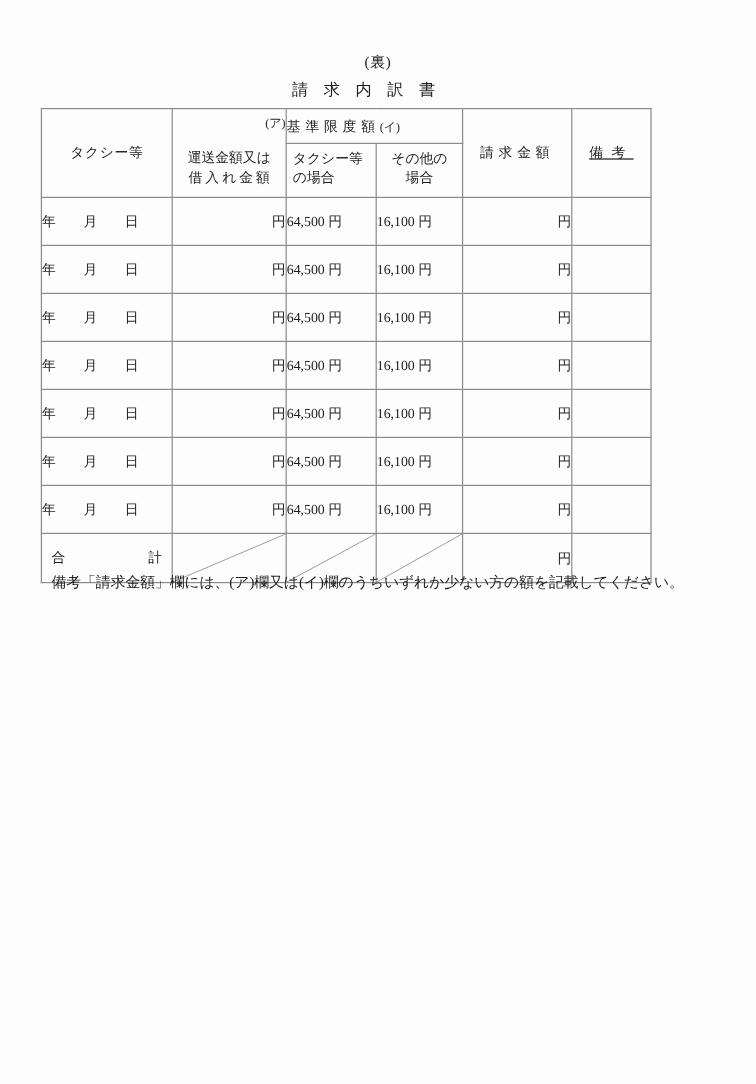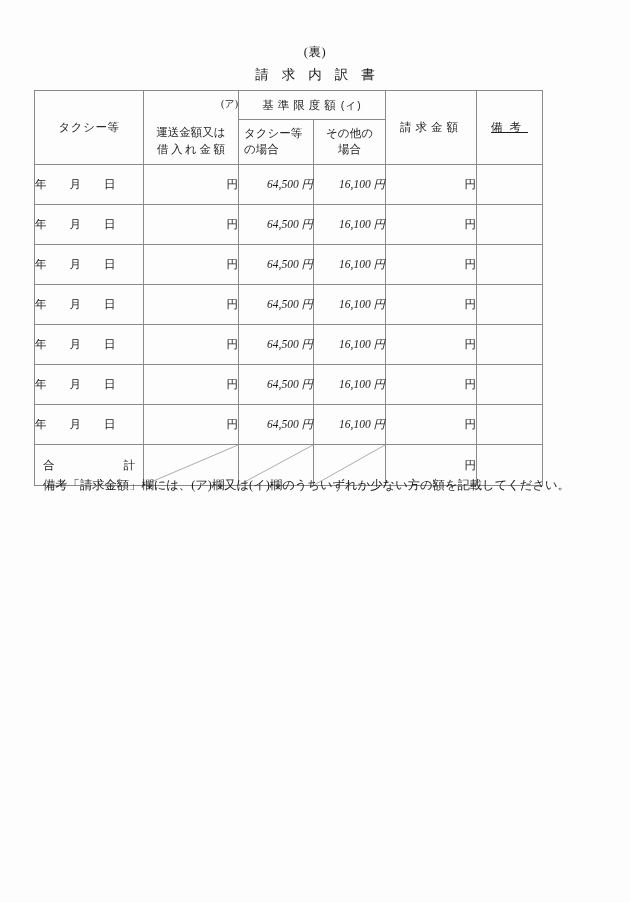--- a/index.html
+++ b/index.html
@@ -23,21 +23,21 @@
     top: 44px;
     left: 0;
     width: 630px;
     text-align: center;
     font-size: 12.5px;
     letter-spacing: 0.5px;
   }
   .doc-title {
     position: absolute;
     top: 66px;
-    left: 12px;
+    left: 0;
     width: 606px;
     text-align: center;
     font-size: 13.5px;
     letter-spacing: 13px;
     text-indent: 13px;
   }
 
   
   .sheet-table {
     position: absolute;
@@ -94,23 +94,22 @@
   .hdr-fare .l2 {
     display: block;
     text-align: center;
     letter-spacing: 2.5px;
     text-indent: 2.5px;
     white-space: nowrap;
     font-family: Liberation Serif, serif;
   }
   .hdr-base {
     height: 28px;
-    text-align: center;
+    text-align: left;
     font-size: 12.5px;
-    font-family: Liberation Mono, monospace;
   }
   .hdr-base .sp {
     letter-spacing: 4px;
     text-indent: 4px;
   }
   .hdr-base .mark-i {
     font-size: 10px;
     letter-spacing: 0;
   }
   .hdr-sub {
@@ -137,24 +136,23 @@
     font-size: 12px;
     letter-spacing: 1px;
   }
   .cell-date .gap { display: inline-block; width: 22px; }
   .cell-yen {
     text-align: right;
     padding-right: 7px;
     font-size: 12px;
   }
   .cell-amount {
-    text-align: right;
+    text-align: left;
     font-size: 12px;
     white-space: nowrap;
-    font-style: italic;
   }
   .cell-blank { }
 
   
   .total-row td { height: 40px; }
   .cell-total-label {
     position: relative;
     font-size: 12px;
   }
   .cell-total-label .t-left {

